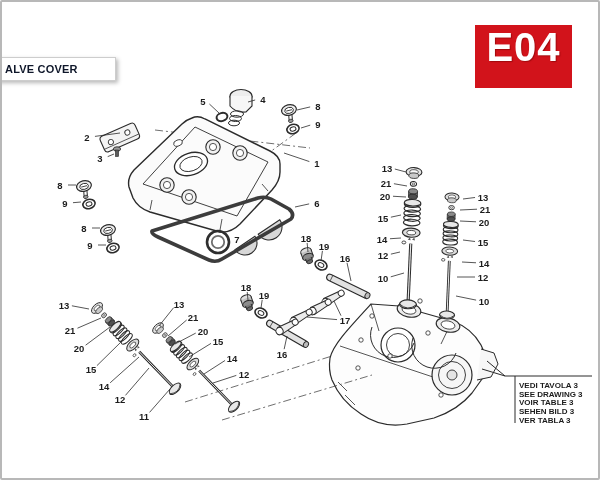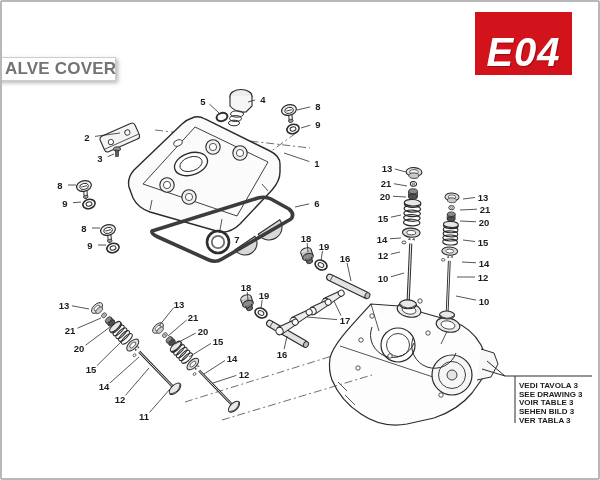--- a/index.html
+++ b/index.html
@@ -11,26 +11,26 @@
     position:absolute;inset:0;border:2px solid #b8b8b8;border-radius:2px;
     pointer-events:none;z-index:40;
   }
   .title-box{
     position:absolute;left:-10px;top:57px;width:110px;height:22px;
     background:#ffffff;border:1px solid #cdcdcd;
     box-shadow:2px 2px 4px rgba(0,0,0,.28);
     display:flex;align-items:center;padding-left:14px;z-index:30;
   }
   .title-box span{
-    font-size:17px;font-weight:bold;color:#737373;letter-spacing:.2px;
+    font-size:11px;font-weight:bold;color:#0f172a;letter-spacing:.2px;
     white-space:nowrap;
   }
   .badge{
-    position:absolute;left:475px;top:12px;width:97px;height:63px;
-    display:flex;align-items:flex-end;justify-content:center;z-index:30;font-style:italic;
+    position:absolute;left:475px;top:25px;width:97px;height:63px;
+    display:flex;align-items:flex-start;justify-content:center;z-index:30;
   }
   .badge span{
     font-size:40px;font-weight:bold;color:#ffffff;
     text-shadow:1px 1px 1px rgba(120,0,0,.55);
     letter-spacing:1px;
   }
   svg#diagram{position:absolute;left:0;top:0;z-index:10;}
 </style>
 </head>
 <body>

